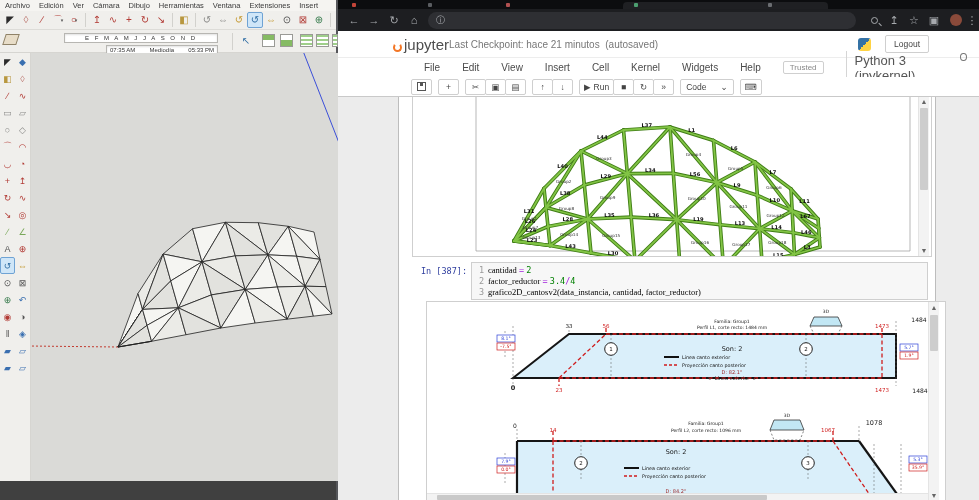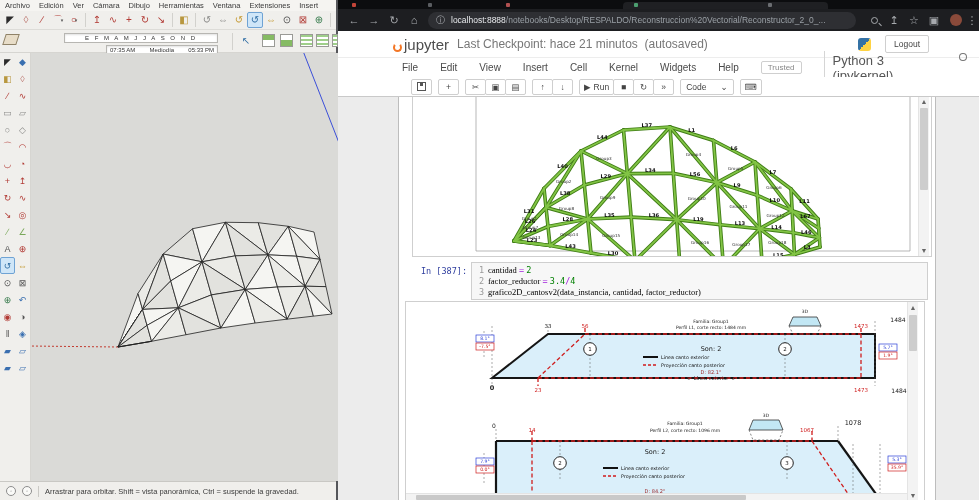--- a/index.html
+++ b/index.html
@@ -37,24 +37,24 @@
   .omni-url{font-size:8.5px;white-space:nowrap;}
   .mag{width:7px;height:7px;border:1.4px solid #a7aaae;border-radius:50%;position:relative;flex:0 0 auto;}
   .mag:after{content:"";position:absolute;left:6px;top:6px;width:4px;height:1.4px;background:#a7aaae;transform:rotate(45deg);}
   .avatar{width:12px;height:12px;border-radius:50%;background:#8a4a3a;flex:0 0 auto;margin-left:6px;}
 
   
   .jp-header{position:absolute;left:0;top:31px;width:100%;height:26px;background:#fff;display:flex;align-items:center;padding:0 10px 0 55px;}
   .jp-logo{display:flex;align-items:baseline;gap:2px;color:#4e4e4e;font-size:15px;}
   .jp-logo .moon{width:9px;height:9px;border-radius:50%;border:2.5px solid #f37726;border-top-color:transparent;display:inline-block;transform:translateY(2px);}
   .jp-title{font-size:13px;color:#333;margin-left:26px;}
-  .jp-chk{font-size:12px;color:#777;margin-left:8px;}
+  .jp-chk{font-size:10px;color:#777;}
   .py-logo{width:13px;height:13px;margin-left:auto;background:linear-gradient(135deg,#3572a5 50%,#ffd343 50%);border-radius:3px;}
   .logout{margin-left:14px;margin-right:40px;border:1px solid #cfcfcf;border-radius:2px;background:#fff;font-size:8.5px;color:#444;padding:3px 8px;}
-  .jp-menu{position:absolute;left:0;top:57px;width:100%;height:20px;background:#fff;border-top:1px solid #ededed;display:flex;align-items:center;gap:22px;padding:0 0 0 64px;font-size:10px;color:#4a4a4a;}
+  .jp-menu{position:absolute;left:0;top:57px;width:100%;height:20px;background:#fff;border-top:1px solid #ededed;display:flex;align-items:center;gap:22px;padding:0 0 0 86px;font-size:10px;color:#4a4a4a;}
   .trusted{margin-left:auto;border:1px solid #cfcfcf;color:#888;font-size:8px;padding:1px 6px;border-radius:2px;}
   .kernel{border-left:1px solid #d5d5d5;padding:2px 8px;font-size:13px;color:#555;margin-right:4px;display:flex;gap:17px;}
   .kdot{width:8px;height:8px;border:1px solid #777;border-radius:50%;display:inline-block;}
   .jp-toolbar{position:absolute;left:0;top:77px;width:100%;height:20px;background:#fff;border-bottom:1px solid #c9c9c9;display:flex;align-items:center;gap:6px;padding:0 0 0 73px;}
   .btng{display:flex;}
   .jbtn{border:1px solid #cfcfcf;background:#fff;height:16px;min-width:21px;display:flex;align-items:center;justify-content:center;font-size:8.5px;color:#444;border-radius:2px;padding:0 4px;gap:3px;}
   .btng .jbtn+.jbtn{margin-left:-1px;}
   .floppy{width:9px;height:9px;border:1.3px solid #555;position:relative;}
   .floppy:after{content:"";position:absolute;left:2px;top:0;width:3px;height:3px;background:#555;}
   .jsel{border:1px solid #cfcfcf;height:16px;display:flex;align-items:center;gap:14px;font-size:8.5px;color:#444;padding:0 5px;border-radius:2px;background:#fff;}
@@ -219,46 +219,39 @@
           <polygon points="245.2380952380952,289.42857142857144 255.1428571428571,323 220.85714285714286,328" fill="#f5f5f2" stroke="#1f1f1f" stroke-width="0.8" stroke-linejoin="round"></polygon>
           <polygon points="245.2380952380952,289.42857142857144 277.5238095238095,287 287.14285714285717,319.14285714285717" fill="#f5f5f2" stroke="#1f1f1f" stroke-width="0.8" stroke-linejoin="round"></polygon>
           <polygon points="245.2380952380952,289.42857142857144 287.14285714285717,319.14285714285717 255.1428571428571,323" fill="#ebebe7" stroke="#1f1f1f" stroke-width="0.8" stroke-linejoin="round"></polygon>
           <polygon points="277.5238095238095,287 305.04761904761904,286.1904761904762 287.14285714285717,319.14285714285717" fill="#ebebe7" stroke="#1f1f1f" stroke-width="0.8" stroke-linejoin="round"></polygon>
           <polygon points="305.04761904761904,286.1904761904762 313.42857142857144,316.14285714285717 287.14285714285717,319.14285714285717" fill="#e2e2de" stroke="#1f1f1f" stroke-width="0.8" stroke-linejoin="round"></polygon>
           <polygon points="305.04761904761904,286.1904761904762 325.99999997066664,286.666666666 331.999999974,314.000000003" fill="#e2e2de" stroke="#1f1f1f" stroke-width="0.8" stroke-linejoin="round"></polygon>
           <polygon points="305.04761904761904,286.1904761904762 331.999999974,314.000000003 313.42857142857144,316.14285714285717" fill="#f5f5f2" stroke="#1f1f1f" stroke-width="0.8" stroke-linejoin="round"></polygon>
         </svg>
     </div>
 
-    <div class="su-status">
-      <div class="st-circle">◦</div>
-      <div class="st-circle">◦</div>
-      <div class="st-div"></div>
-      <span>Arrastrar para orbitar. Shift = vista panorámica, Ctrl = suspende la gravedad.</span>
-    </div>
   </div>
 
   <div id="chrome">
     <div class="tabstrip">
       <div class="tab-active"></div>
       <div class="fav" style="left:14px;background:#c24438;"></div>
       <div class="fav" style="left:90px;background:#5a5d61;"></div>
       <div class="fav" style="left:168px;background:#b05050;"></div>
       <div class="fav" style="left:296px;background:#4c9f70;"></div>
       <div class="fav" style="left:430px;background:#6b6e72;"></div>
     </div>
 
     <div class="chrome-toolbar">
       <span class="ch-ic" style="margin-left:6px;">←</span>
       <span class="ch-ic">→</span>
       <span class="ch-ic">↻</span>
       <span class="ch-ic">⌂</span>
       <div class="omnibox">
         <span style="color:#a7aaae;font-size:9px;">ⓘ</span>
-        <span class="omni-url"><span style="color:#e8eaed;">localhost:8888</span><span style="color:#9aa0a6;">/notebooks/Desktop/RESPALDO/Reconstruccion%20Vectorial/Reconstructor_2_0_...</span></span>
       </div>
       <span class="ch-ic" style="margin-left:8px;"><span class="mag" style="display:inline-block;"></span></span>
       <span class="ch-ic">↥</span>
       <span class="ch-ic">☆</span>
       <span class="ch-ic">▣</span>
       <span class="avatar"></span>
       <span class="ch-ic">⋮</span>
     </div>
 
     <div class="jp-header">
@@ -555,21 +548,21 @@
         <div class="prompt" style="left:2px;top:169px;width:66px;text-align:right;">In [387]:</div>
         <div class="codebox" style="left:72px;top:165px;width:457px;height:38px;">
           <div class="gutter" id="code-gutter">
               <div>1</div>
               <div>2</div>
               <div>3</div>
             </div>
           <div class="codelines" id="code-lines"><div><span class="tk-v">cantidad</span><span class="tk-p"> </span><span class="tk-o">=</span><span class="tk-p"> </span><span class="tk-n">2</span></div><div><span class="tk-v">factor_reductor</span><span class="tk-p"> </span><span class="tk-o">=</span><span class="tk-p"> </span><span class="tk-n">3.4</span><span class="tk-o">/</span><span class="tk-n">4</span></div><div><span class="tk-v">grafico2D_cantosv2</span><span class="tk-p">(</span><span class="tk-v">data_instancia</span><span class="tk-p">,</span><span class="tk-p"> </span><span class="tk-v">cantidad</span><span class="tk-p">,</span><span class="tk-p"> </span><span class="tk-v">factor_reductor</span><span class="tk-p">)</span></div></div>
         </div>
 
-        <div class="outbox" style="left:6px;top:204px;width:520px;height:200px;border-bottom:none;">
+        <div class="outbox" style="left:27px;top:204px;width:520px;height:200px;border-bottom:none;">
           <svg id="draw-svg" width="501" height="199" viewBox="411 301 501 199">
               <polygon points="497,377 553,333 880,333 880,377" fill="#daeffa" stroke="#151515" stroke-width="2"></polygon>
               <line x1="497" y1="325" x2="497" y2="385" stroke="#555" stroke-width="0.5" stroke-dasharray="2 2"></line>
               <line x1="553" y1="325" x2="553" y2="333" stroke="#555" stroke-width="0.5" stroke-dasharray="2 2"></line>
               <line x1="880" y1="320" x2="880" y2="385" stroke="#555" stroke-width="0.5" stroke-dasharray="2 2"></line>
               <line x1="489" y1="330" x2="489" y2="358" stroke="#555" stroke-width="0.5" stroke-dasharray="2 2"></line>
               <line x1="595" y1="333" x2="595" y2="377" stroke="#555" stroke-width="0.5" stroke-dasharray="2 2"></line>
               <line x1="790" y1="333" x2="790" y2="377" stroke="#555" stroke-width="0.5" stroke-dasharray="2 2"></line>
               <line x1="590" y1="333" x2="866" y2="333" stroke="#cf1d1d" stroke-width="1.3" stroke-dasharray="4 2.5"></line>
               <line x1="543" y1="377" x2="866" y2="377" stroke="#cf1d1d" stroke-width="1.3" stroke-dasharray="4 2.5"></line>

